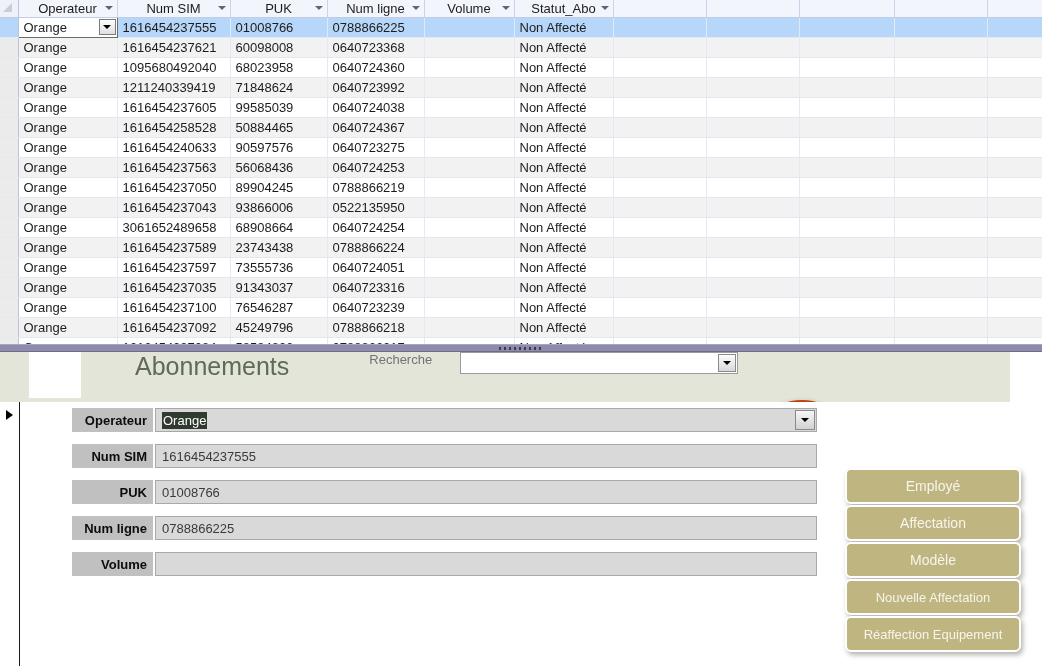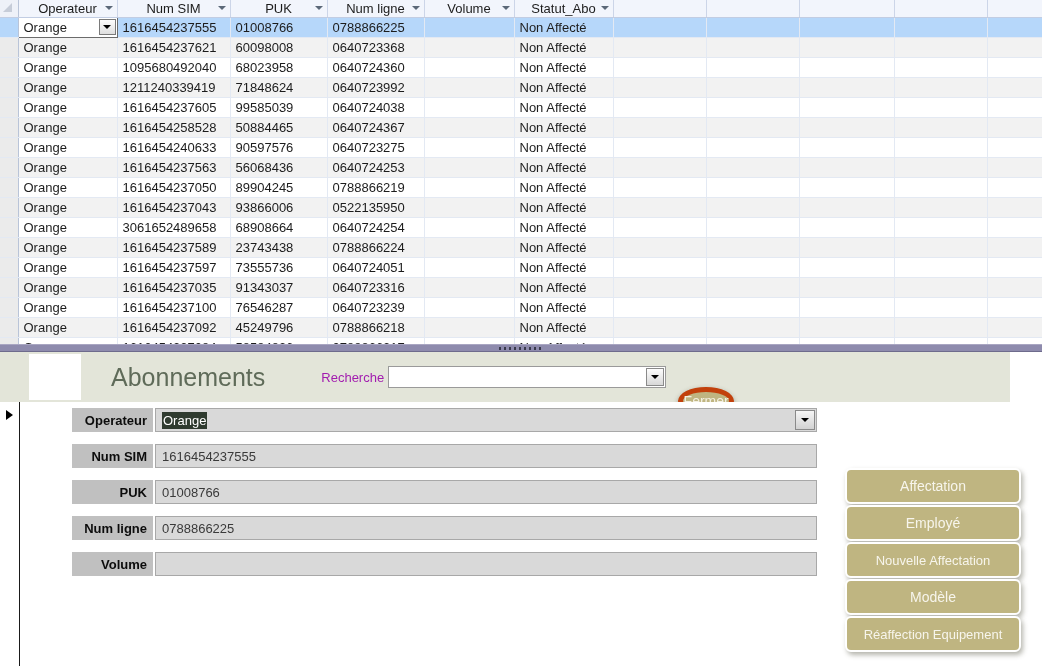--- a/index.html
+++ b/index.html
@@ -165,39 +165,40 @@
     background: #ffffff;
     overflow: hidden;
   }
   #form-header {
     position: absolute;
     left: 0; top: 0;
     width: 1010px;
     height: 50px;
     background: #e3e5d9;
     display: flex;
-    align-items: center;
+    align-items: flex-start;
+    gap: 24px;
   }
   #form-logo {
     width: 52px; height: 46px;
     background: #ffffff;
     margin-left: 29px;
     flex: none;
   }
   #form-title {
     margin-left: 30px;
     font-size: 25px;
     color: #5f6b59;
     font-family: "Liberation Sans", sans-serif;
     white-space: nowrap;
   }
   #search-label {
     margin-left: 56px;
     font-size: 13px;
-    color: #a21caf;
+    color: #737373;
     white-space: nowrap;
   }
   #search-combo {
     margin-left: 4px;
     width: 278px;
     height: 22px;
     background: #ffffff;
     border: 1px solid #9a9a9a;
     box-sizing: border-box;
     position: relative;
@@ -724,21 +725,21 @@
         </div>
         <div class="field-row">
           <div class="field-label">Volume</div>
           <div class="field-value">
             <span></span>
           </div>
         </div>
       </div>
 
     <div id="cmd-buttons">
+        <div class="cmd-btn">Employé</div>
         <div class="cmd-btn">Affectation</div>
-        <div class="cmd-btn">Employé</div>
+        <div class="cmd-btn">Modèle</div>
         <div class="cmd-btn small">Nouvelle Affectation</div>
-        <div class="cmd-btn">Modèle</div>
         <div class="cmd-btn small">Réaffection Equipement</div>
       </div>
   </div>
 
 </div>
 
 </body></html>

